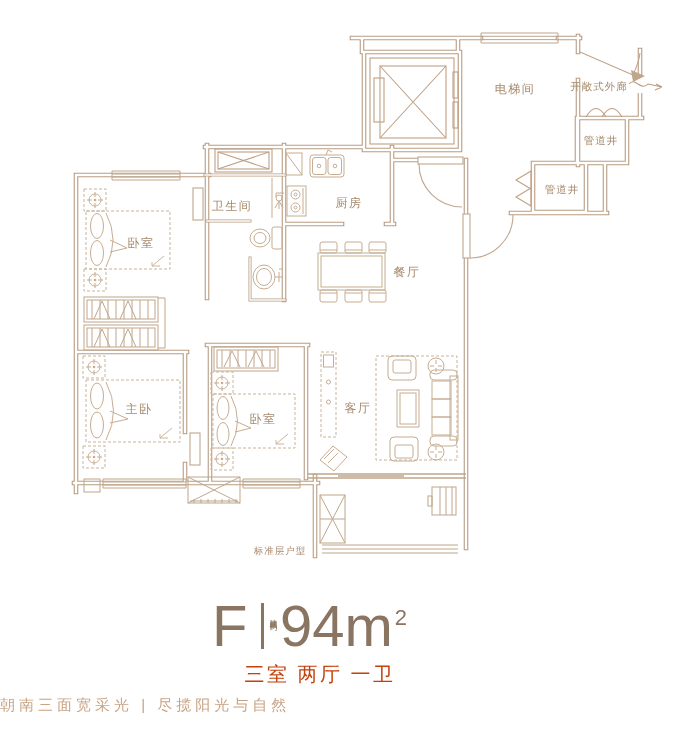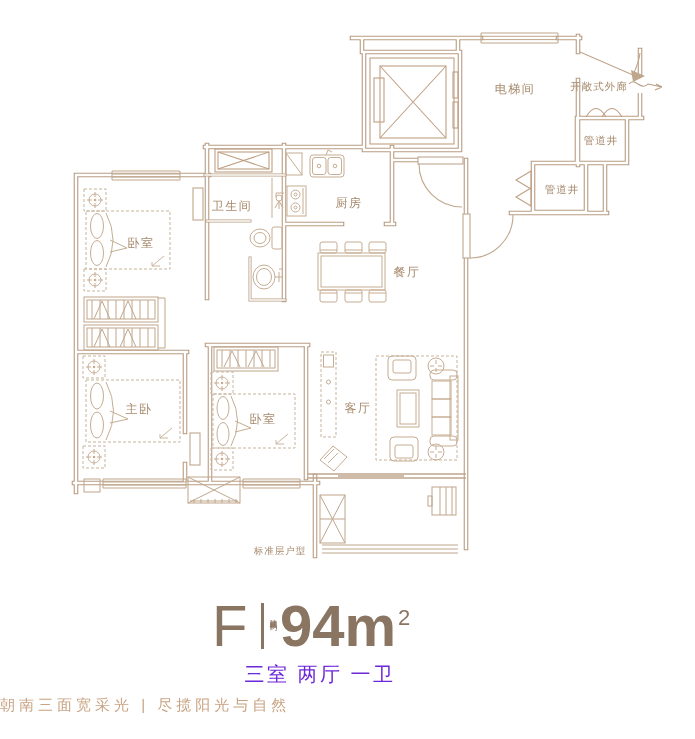--- a/index.html
+++ b/index.html
@@ -7,24 +7,24 @@
        font-family:"Liberation Sans",sans-serif}
   .plan{position:absolute;left:0;top:0}
   svg text{font-family:"Liberation Sans",sans-serif}
   .lbl{font-size:12px;fill:#a5896b;letter-spacing:1.5px}
   .lbl-sm{font-size:10.5px;fill:#a5896b;letter-spacing:1px}
   .lbl-xs{font-size:9.5px;fill:#a5896b;letter-spacing:1px}
   .title-row{position:absolute;left:212px;top:596px;display:flex;align-items:flex-start;color:#8a7462}
   .f-big{font-size:58px;line-height:1.02;font-weight:500}
   .t-divider{width:2.5px;height:46px;background:#8a7462;margin:7px 0 0 14px}
   .v-text{writing-mode:vertical-rl;font-size:7.5px;letter-spacing:1px;margin:17px 0 0 4px;color:#8a7462}
-  .area-big{font-size:58px;line-height:1.02;margin-left:2px;font-weight:700}
+  .area-big{font-size:58px;line-height:1.02;margin-left:2px;font-weight:400}
   .area-sup{font-size:22px;line-height:1;margin-top:11px;margin-left:2px;font-weight:500}
   .subtitle{position:absolute;top:661px;left:0;width:640px;text-align:center;
-            font-size:20px;letter-spacing:2.5px;color:#6d28d9}
+            font-size:20px;letter-spacing:2.5px;color:#c2410c}
   .tagline{position:absolute;top:696px;left:0;width:640px;text-align:left;
            font-size:15px;letter-spacing:4px;color:#c8a382}
 </style>
 </head>
 <body>
 
 <svg class="plan" width="695" height="570" viewBox="0 0 695 570">
   <defs>
     <g id="ns">
       <rect x="0" y="0" width="22" height="22" fill="none" stroke="#c9b39b" stroke-width="1" stroke-dasharray="3,2"></rect>

